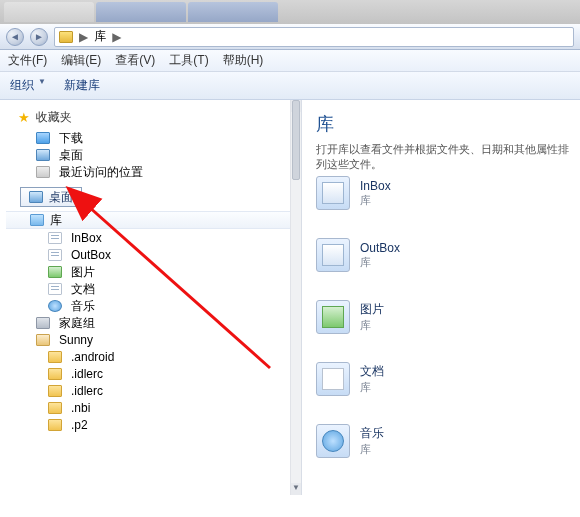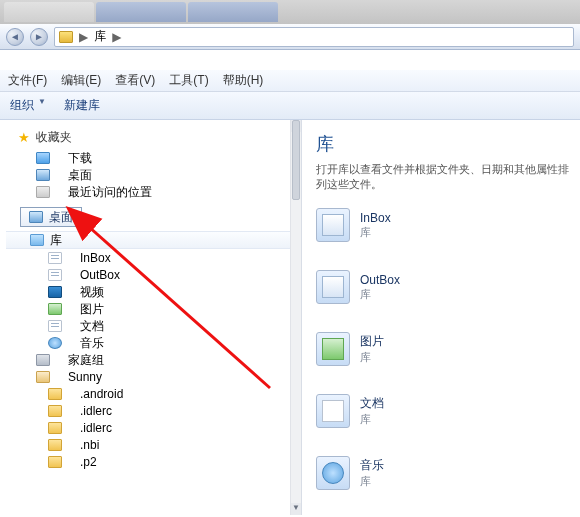--- a/index.html
+++ b/index.html
@@ -11,40 +11,40 @@
 .tab.first{ background:linear-gradient(#e2e2e2,#cfcfcf); color:#444;}
 
 
 .navbar { height:26px; background:linear-gradient(#fafcff,#e6edf8,#d7e0ee); border-bottom:1px solid #a8b8d1; display:flex; align-items:center; padding:0 6px; gap:6px;}
 .navbtn { width:18px; height:18px; border-radius:50%; background:radial-gradient(circle at 30% 30%,#eef2f8,#c8d2e2 60%,#9fb0cb); border:1px solid #8ea2c2; display:flex; align-items:center;justify-content:center; color:#5a6d8f; font-size:10px;}
 .breadcrumb { flex:1; height:20px; background:#fff; border:1px solid #aab9d0; border-radius:2px; display:flex; align-items:center; padding:0 4px; gap:6px;}
 .bc-icon { width:14px; height:12px; background:linear-gradient(#fce17b,#e6b93d); border:1px solid #c29a2a; border-radius:1px;}
 .bc-sep { color:#666;}
 
 
-.menubar { height:22px; background:linear-gradient(#f8fbff,#eaf0fa); border-bottom:1px solid #d2dae8; display:flex; align-items:center; padding:0 8px; gap:14px; color:#333;margin-top:20px;}
+.menubar { height:22px; background:linear-gradient(#f8fbff,#eaf0fa); border-bottom:1px solid #d2dae8; display:flex; align-items:center; padding:0 8px; gap:14px; color:#333;}
 .menuitem{ cursor:default;}
 
 
 .toolbar { height:28px; background:linear-gradient(#f5f9ff,#e3ebf7); border-bottom:1px solid #c7d3e6; display:flex; align-items:center; padding:0 10px; gap:18px; color:#1a3e7a;}
 .toolbtn{ display:flex; align-items:flex-start; gap:4px;}
 .drop{ font-size:8px; color:#4a638e;}
 
 
 .main { display:flex; height:calc(517px - 24px - 26px - 22px - 28px - 22px); }
 .tree { width:302px; border-right:1px solid #d8dde6; overflow:hidden; padding:6px 0 6px 6px; position:relative;}
 .tree-scroll { width:11px; position:absolute; right:0; top:0; bottom:0; background:#f0f1f3; border-left:1px solid #e1e3e8;}
 .tree-scroll .thumb{ position:absolute; top:0; left:1px; right:1px; height:80px; background:#cfd4dc; border:1px solid #b7bec9; border-radius:2px;}
 .tree-scroll .arr{ position:absolute; left:0; right:0; height:12px; background:#e8eaee; text-align:center; font-size:8px; color:#6a7280;}
 .tree-scroll .arr.up{top:0;} .tree-scroll .arr.dn{bottom:0;}
 
 .section-label{ display:flex; align-items:center; gap:6px; padding:3px 0 3px 12px; color:#333;}
 .section-label.fav .star{ color:#f4b400; font-size:13px;}
 ul{ list-style:none;}
-li{ display:flex; align-items:center; gap:18px; height:16px; margin:1px 0;}
+li{ display:flex; align-items:center; gap:9px; height:16px; margin:1px 0;}
 .ind1{ padding-left:30px;} .ind2{ padding-left:42px;}
 .ico { width:14px; height:12px; flex-shrink:0; display:inline-block; border-radius:1px;}
 .ico.folder{ background:linear-gradient(#fde49b,#f1c452); border:1px solid #d2a436;}
 .ico.lib{ background:linear-gradient(#bfe3ff,#78b8ec); border:1px solid #5a9bd4;}
 .ico.blue{ background:linear-gradient(#a7d5ff,#4ea1e8); border:1px solid #3f86c4;}
 .ico.monitor{ background:linear-gradient(#cfe7fb,#6fa8dc); border:1px solid #4e85b8;}
 .ico.doc{ background:#fff; border:1px solid #b8c2d0; position:relative;}
 .ico.doc::after{content:""; position:absolute; left:2px; right:2px; top:2px; bottom:2px; background:repeating-linear-gradient(#9db1c9 0 1px,transparent 1px 3px);}
 .ico.music{ background:radial-gradient(circle,#bde0ff,#5aa3e0); border-radius:50%; border:1px solid #4686bd;}
 .ico.video{ background:linear-gradient(#3a8fd6,#1864a6); border:1px solid #124c7e;}
@@ -53,21 +53,21 @@
 .ico.youku{ background:linear-gradient(#9fe0f8,#2eb2df); border:1px solid #1b8dba;}
 .ico.home{ background:linear-gradient(#e0e4ea,#b5bdc9); border:1px solid #8e97a6;}
 .ico.user{ background:linear-gradient(#fceccb,#e9c578); border:1px solid #caa24e;}
 .ico.places{ background:linear-gradient(#eee,#ccc); border:1px solid #aaa;}
 
 .desktop-btn{ margin:6px 0 4px 14px; display:inline-flex; align-items:center; gap:6px; height:20px; padding:0 8px; border:1px solid #8aa0bd; background:linear-gradient(#fff,#e7eef8); color:#1b3663;}
 .lib-row{ background:linear-gradient(#fbfdff,#eef3fa); border-top:1px solid #e2e9f4; border-bottom:1px solid #e2e9f4; padding-left:24px; height:18px; display:flex; align-items:center; gap:6px;}
 
 .content { flex:1; padding:12px 10px 0 14px; color:#333; overflow:hidden;}
 .content h1{ font-size:18px; font-weight:normal; color:#1d4f91; margin-bottom:6px;}
-.content .sub{ font-size:11px; color:#555; margin-bottom:16px;}
+.content .sub{ font-size:11px; color:#555; margin-bottom:4px;}
 .libs{ display:flex; flex-wrap:wrap; gap:28px 60px;}
 .libitem{ display:flex; align-items:center; gap:10px; width:110px;}
 .bigico{ width:34px; height:34px; border:1px solid #a8b8cf; border-radius:3px; background:linear-gradient(#eaf3ff,#c7dcf5); display:flex; align-items:center;justify-content:center;}
 .bigico .inner{ width:22px; height:22px; }
 .bigico.inbox .inner{ background:linear-gradient(#fff,#d8e5f5); border:1px solid #9db5d1;}
 .bigico.outbox .inner{ background:linear-gradient(#fff,#d8e5f5); border:1px solid #9db5d1;}
 .bigico.pic .inner{ background:linear-gradient(#d5f0d0,#7dc96e); border:1px solid #5fa752;}
 .bigico.doc .inner{ background:#fff; border:1px solid #b8c2d0;}
 .bigico.music .inner{ background:radial-gradient(circle,#bde0ff,#5aa3e0); border-radius:50%; border:1px solid #4686bd;}
 .libitem .txt .t{ font-size:12px; color:#1b3663;}
@@ -150,24 +150,20 @@
     <ul>
       <li class="ind2">
           <span class="ico doc"></span>
           <span>InBox</span>
         </li>
       <li class="ind2">
           <span class="ico doc"></span>
           <span>OutBox</span>
         </li>
       <li class="ind2">
-          <span class="ico video"></span>
-          <span>视频</span>
-        </li>
-      <li class="ind2">
           <span class="ico pic"></span>
           <span>图片</span>
         </li>
       <li class="ind2">
           <span class="ico doc"></span>
           <span>文档</span>
         </li>
       <li class="ind2">
           <span class="ico music"></span>
           <span>音乐</span>

